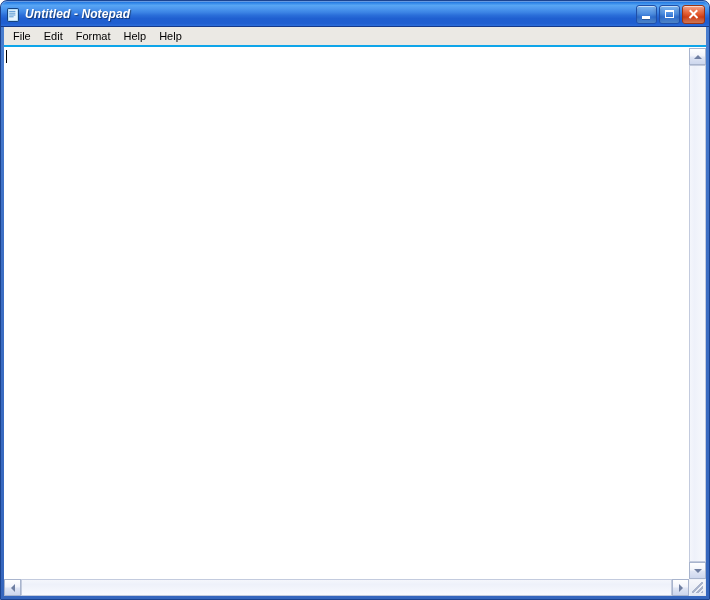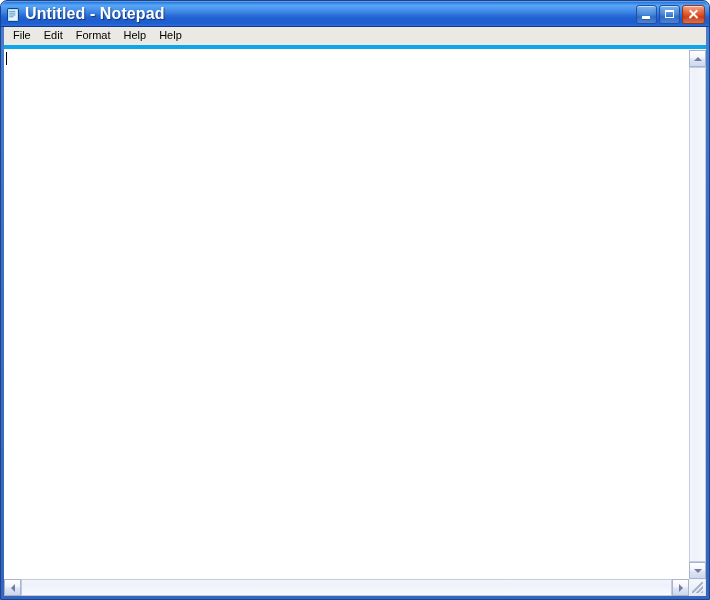--- a/index.html
+++ b/index.html
@@ -65,27 +65,28 @@
   .app-icon {
     width: 16px; height: 16px;
     flex: 0 0 16px;
     position: relative;
     margin-right: 4px;
     margin-top: 1px;
   }
 
   .title-text {
     color: #ffffff;
-    font-size: 16px;
+    font-size: 12px;
     font-weight: bold;
     letter-spacing: 0.1px;
     text-shadow: 1px 1px 1px rgba(0,0,0,0.45);
     white-space: nowrap;
     flex: 1 1 auto;
     line-height: 26px;
+    font-style: italic;
   }
 
   
   .caption-buttons {
     display: flex;
     align-items: center;
     gap: 2px;
     flex: 0 0 auto;
     margin-right: 2px;
   }
@@ -146,23 +147,23 @@
     flex-direction: column;
     overflow: hidden;
     position: relative;
   }
 
   
   #menubar {
     flex: 0 0 18px;
     height: 18px;
     background: #ebe9e4;
-    border-bottom: 4px solid #0ea5e9;
-    display: flex;
-    align-items: flex-start;
+    border-bottom: 2px solid #0ea5e9;
+    display: flex;
+    align-items: flex-end;
     padding-left: 3px;
     user-select: none;
   }
   .menu-item {
     font-size: 11px;
     color: #000000;
     padding: 2px 7px 2px 6px;
     line-height: 13px;
     cursor: default;
     white-space: nowrap;

